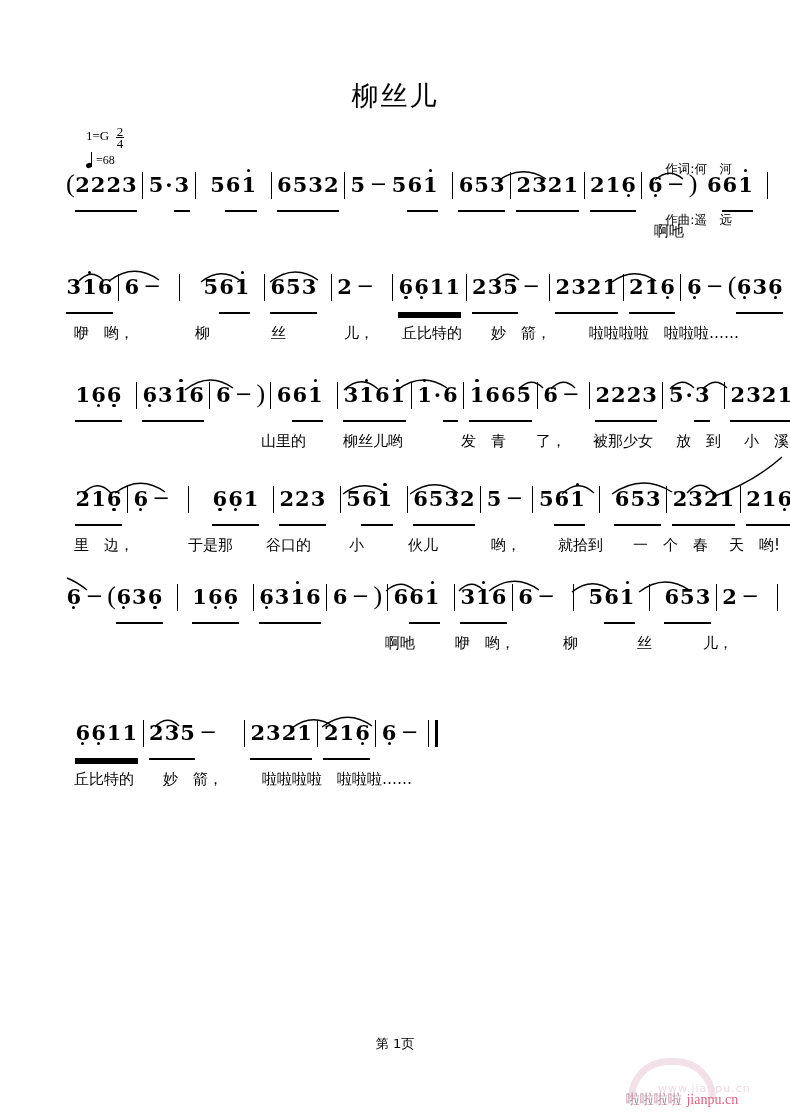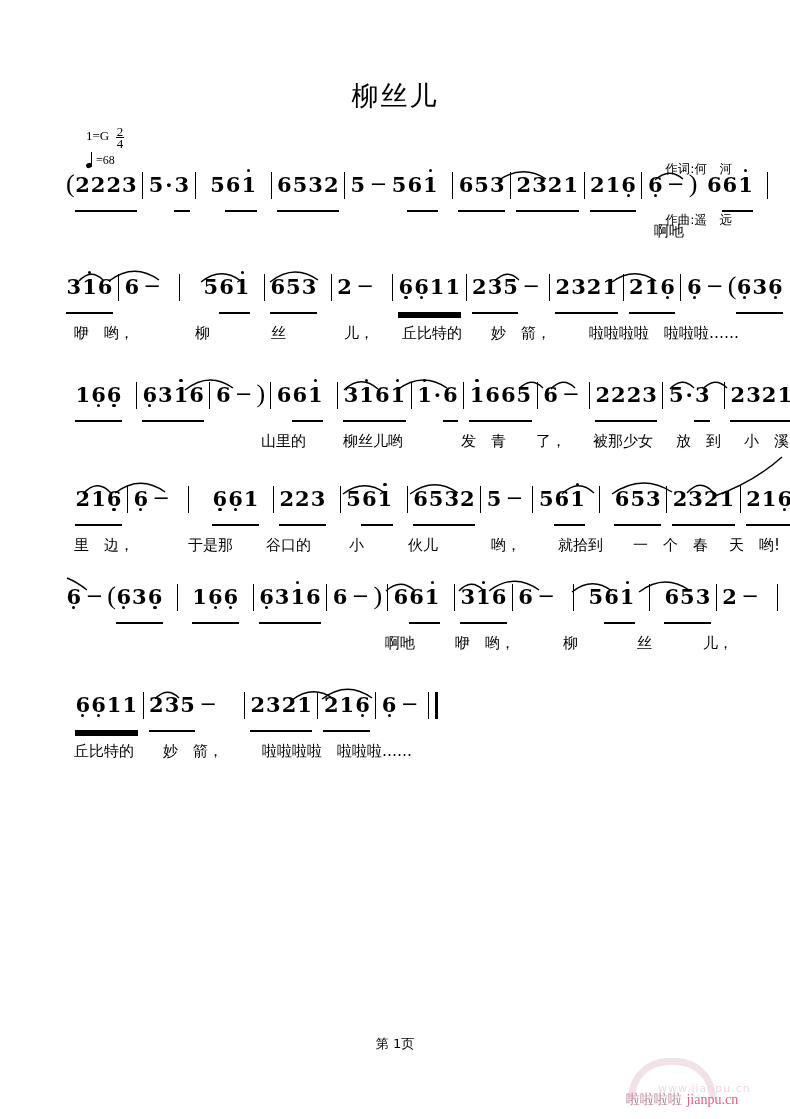--- a/index.html
+++ b/index.html
@@ -641,21 +641,21 @@
   </div>
   <div class="lyr-row">
     <span class="lyric" style="left:319px;">啊吔</span>
     <span class="lyric" style="left:389px;">咿　哟，</span>
     <span class="lyric" style="left:497px;">柳</span>
     <span class="lyric" style="left:571px;">丝</span>
     <span class="lyric" style="left:637px;">儿，</span>
   </div>
 </div>
 
-<div class="system" style="top:690px;">
+<div class="system" style="top:718px;">
   <div class="notes-row">
     <span class="sp"></span>
     <span class="tok"><span class="beamwrap b2"><span class="num dot-lo">6</span><span class="num dot-lo">6</span><span class="num">1</span><span class="num">1</span></span></span>
     <span class="bar"></span>
     <span class="tok"><span class="beamwrap b1"><span class="num">2</span><span class="num">3</span><span class="num">5</span></span><span class="dash">−</span></span>
     <span class="sp wide"></span>
     <span class="bar"></span>
     <span class="tok"><span class="beamwrap b1"><span class="num">2</span><span class="num">3</span><span class="num">2</span><span class="num">1</span></span></span>
     <span class="bar"></span>
     <span class="tok"><span class="beamwrap b1"><span class="num">2</span><span class="num">1</span><span class="num dot-lo">6</span></span></span>

